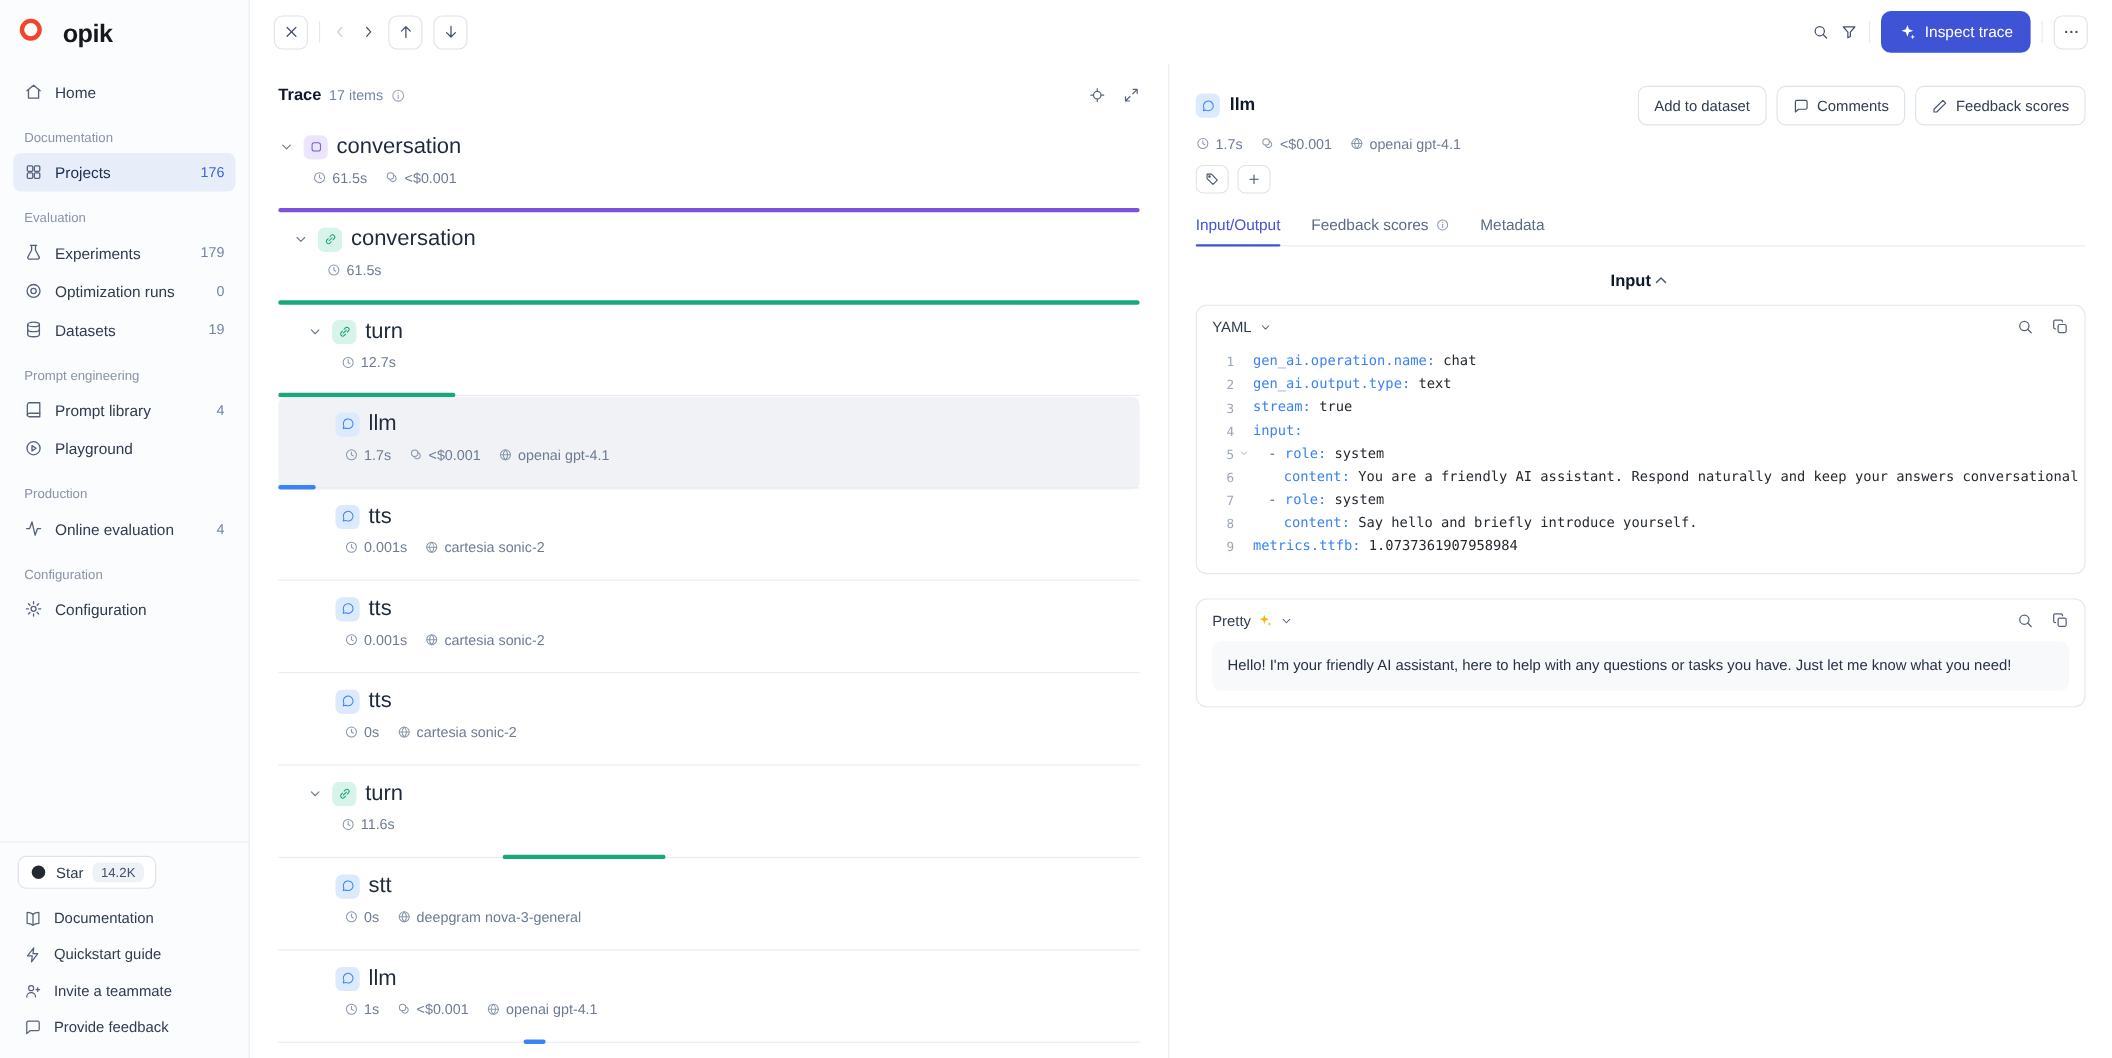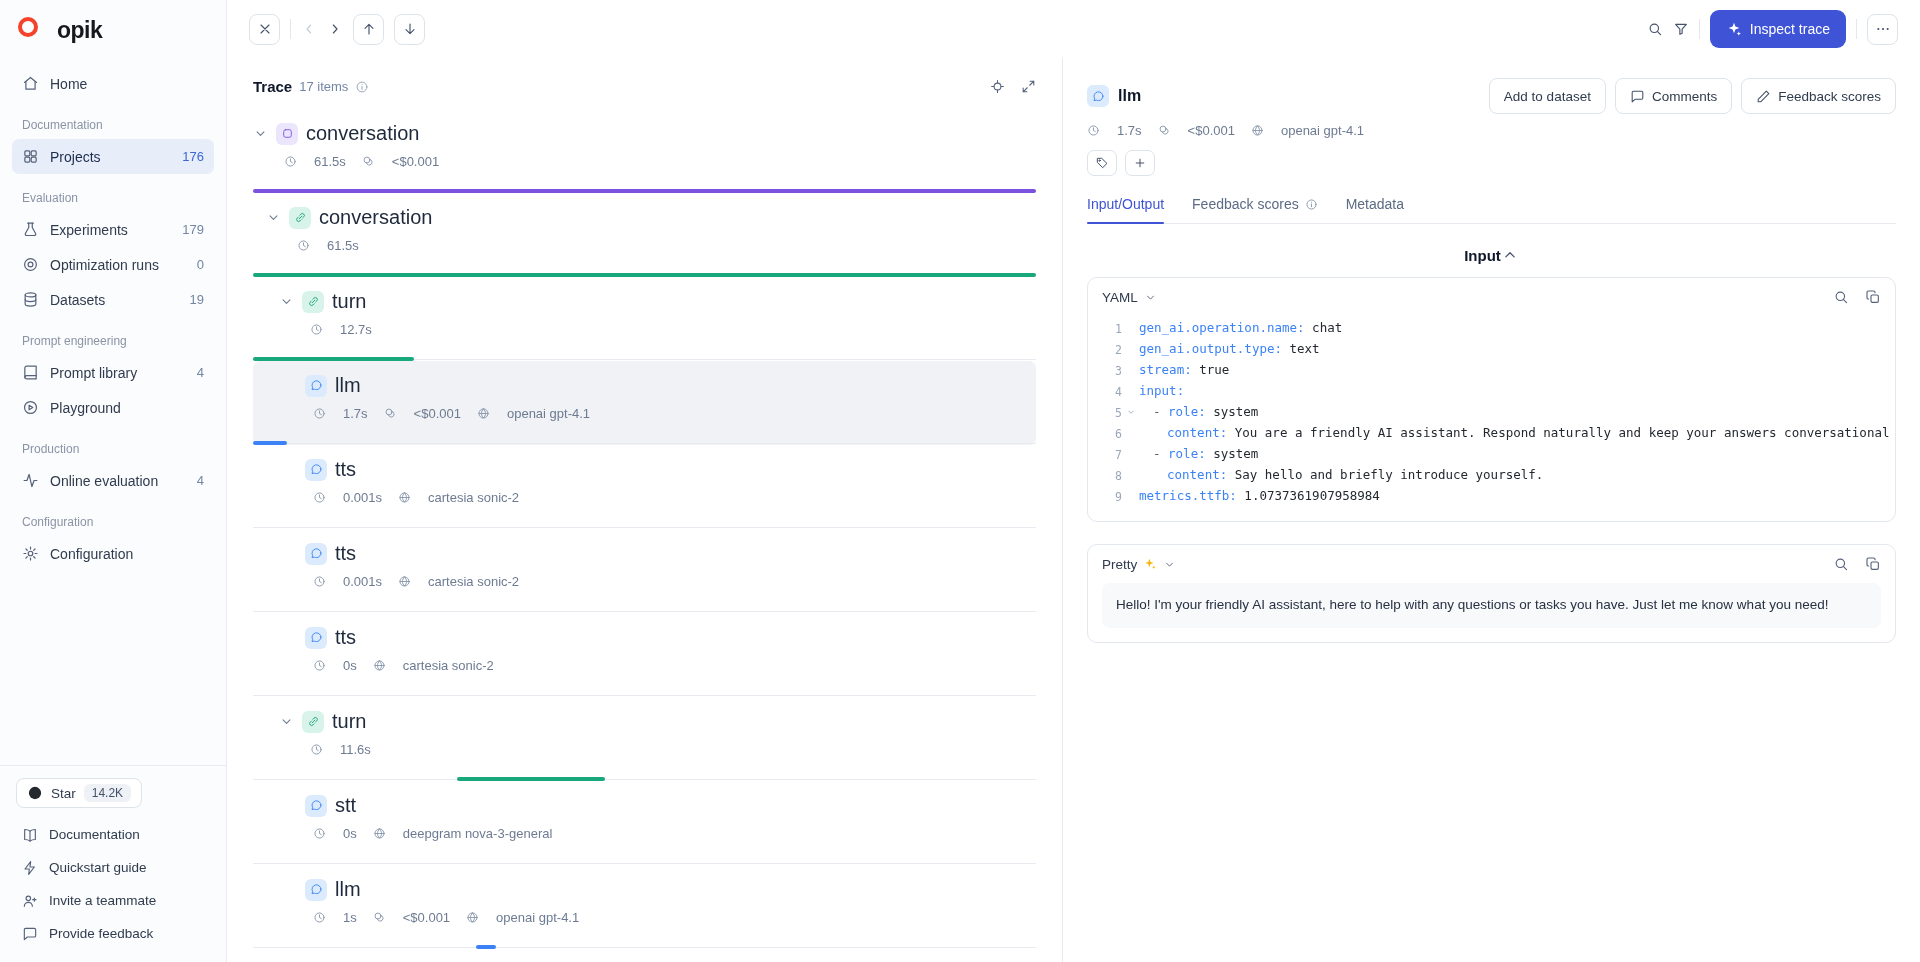--- a/index.html
+++ b/index.html
@@ -59,21 +59,21 @@
   .trace-row.selected{background:#f0f2f5;border-radius:7px}
   .row-head{display:flex;align-items:center;gap:8px;font-size:20px;color:#1e293b}
   .row-chev{width:15px;height:15px;color:#6b7a90}
   .row-icon{width:22px;height:22px;border-radius:6px;display:inline-flex;align-items:center;justify-content:center;flex:none}
   .row-icon svg{width:13px;height:13px}
   .row-icon.purple{background:#ece6fc;color:#7b52e0}
   .row-icon.green{background:#d8f3e9;color:#13a176}
   .row-icon.blue{background:#dbeafd;color:#3b82f6}
   .row-name{font-weight:400}
   .row-meta{display:flex;gap:16px;margin-top:9px;font-size:13px;color:#6d7b92;align-items:center}
-  .meta-item{display:inline-flex;align-items:center;gap:17px}
+  .meta-item{display:inline-flex;align-items:center;gap:5px}
   .meta-item .mi{width:13px;height:13px;color:#8795aa}
   .row-track{position:absolute;left:0;right:0;bottom:0;height:4px}
   .row-track::before{content:"";position:absolute;left:0;right:0;bottom:1px;height:1px;background:#e7eaef}
   .row-bar{position:absolute;bottom:0;height:4px;border-radius:2px}
 
   
   .detail-panel{flex:1;padding:20px 24px;overflow:hidden;min-width:0}
   .detail-header{display:flex;align-items:center;gap:9px}
   .detail-title{font-size:16px;font-weight:700;color:#0f172a}
   .detail-actions{margin-left:auto;display:flex;gap:9px}

